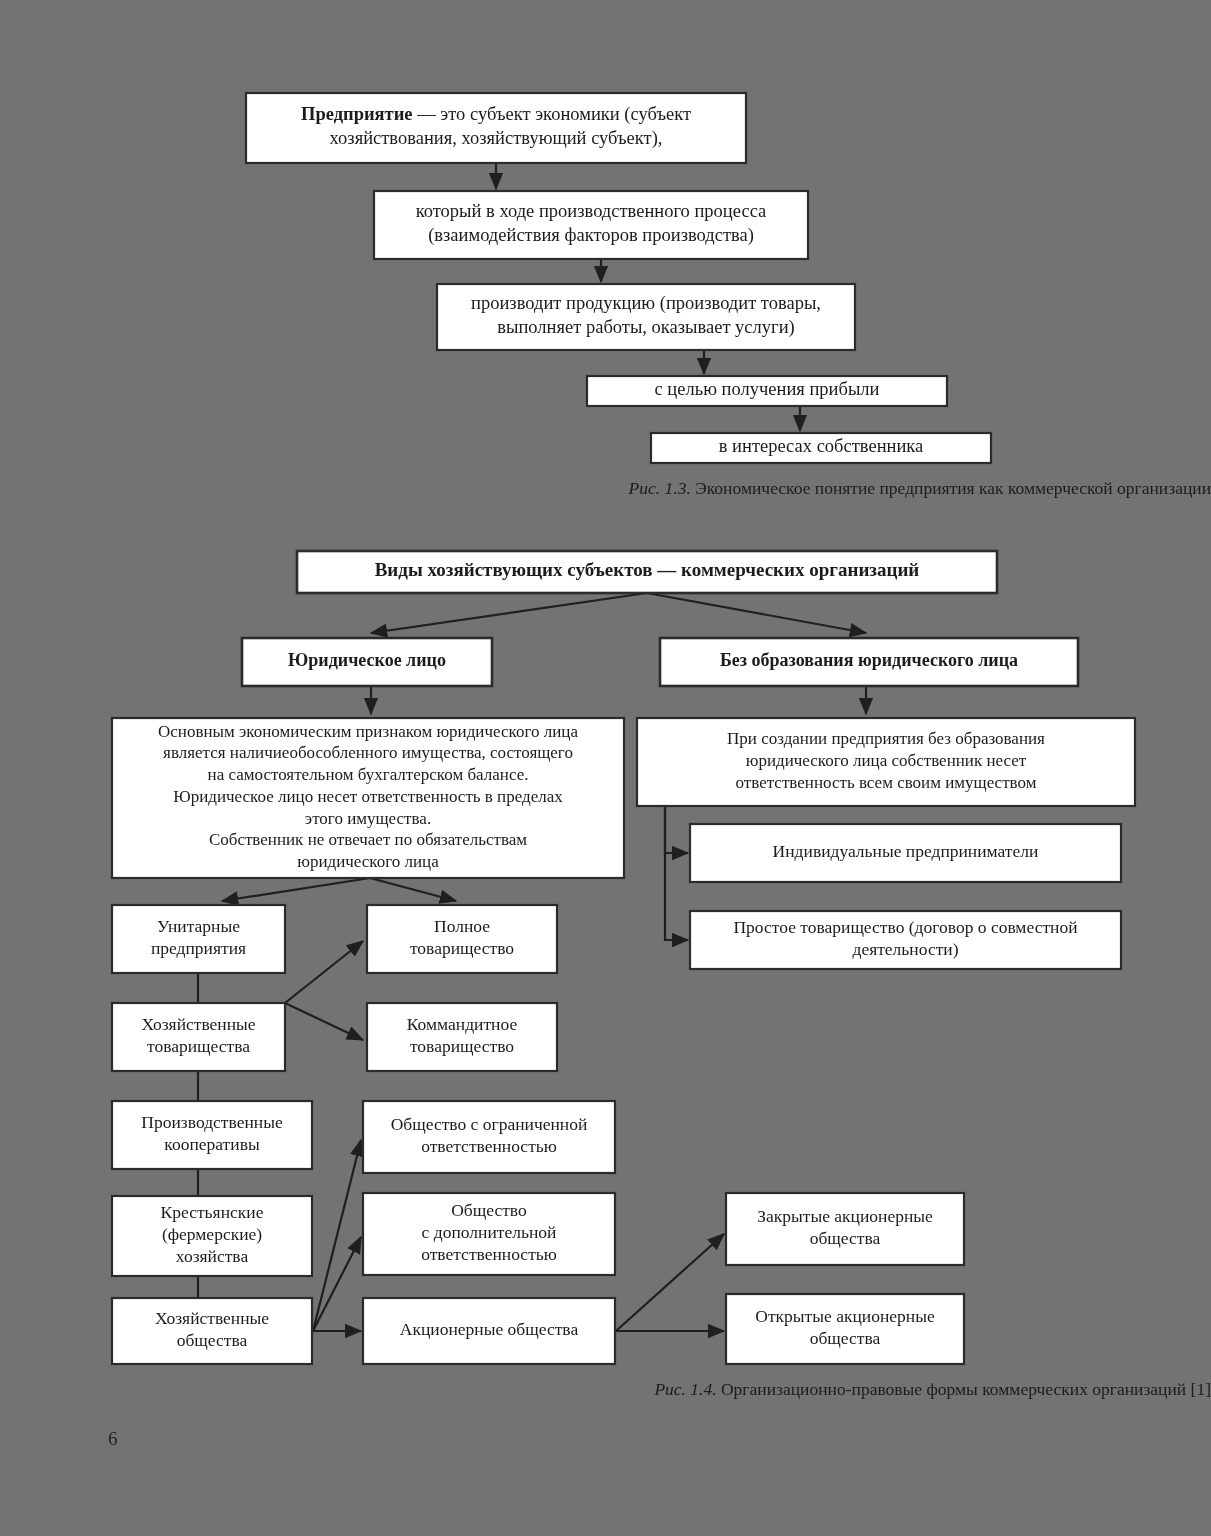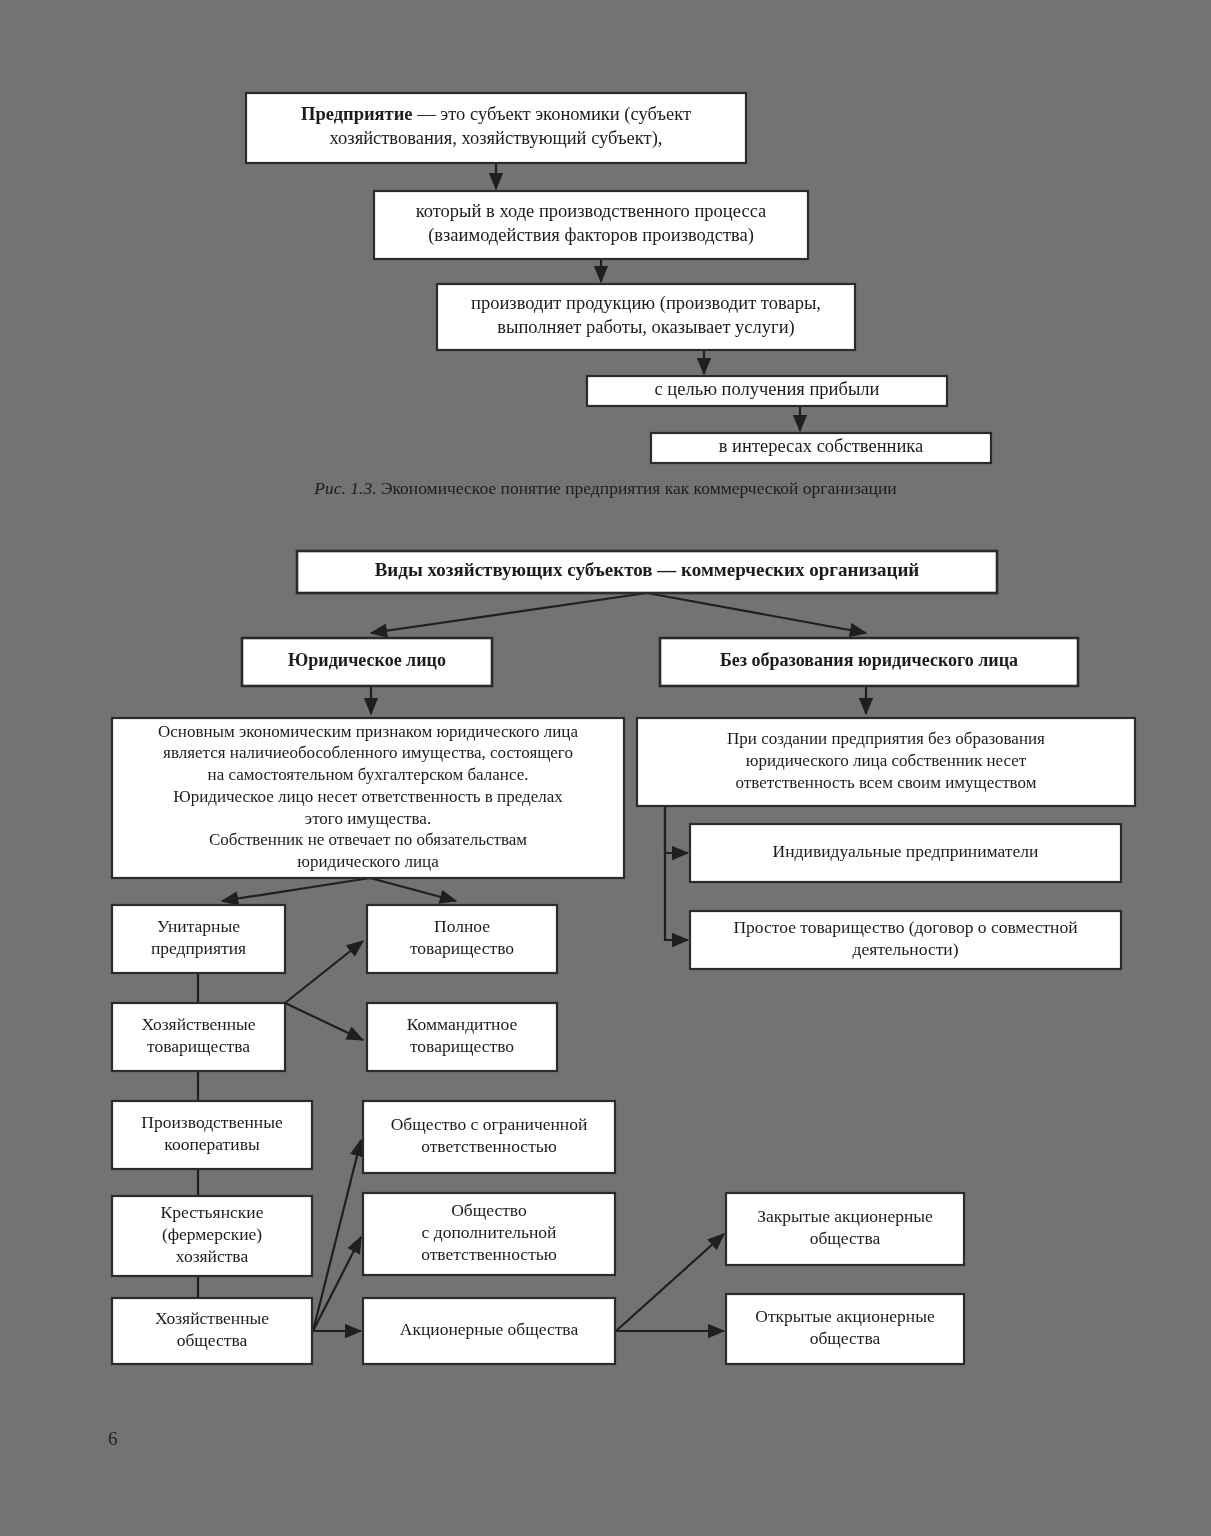--- a/index.html
+++ b/index.html
@@ -48,21 +48,21 @@
     dominant-baseline: middle;
   }
   .boxtext.bold {
     font-weight: bold;
   }
   .caption {
     position: absolute;
     font-family: "Liberation Serif", "DejaVu Serif", serif;
     font-size: 17.5px;
     color: #1c1c1c;
-    text-align: center;
+    text-align: right;
     white-space: nowrap;
   }
   .caption .fignum {
     font-style: italic;
   }
   #caption-1 {
     left: 0;
     width: 1211px;
     top: 478px;
   }
@@ -240,16 +240,20 @@
           <text x="845" y="1340.2" class="boxtext" font-size="17.5">общества</text>
         </g>
       </g>
   </svg>
 
   <div class="caption" id="caption-1">
     <span class="fignum">Рис. 1.3.</span>
     <span>Экономическое понятие предприятия как коммерческой организации</span>
   </div>
 
+  <div class="caption" id="caption-2">
+    <span class="fignum">Рис. 1.4.</span>
+    <span>Организационно-правовые формы коммерческих организаций [1]</span>
+  </div>
 
   <div id="page-number">6</div>
 
 </div>
 
 </body></html>

